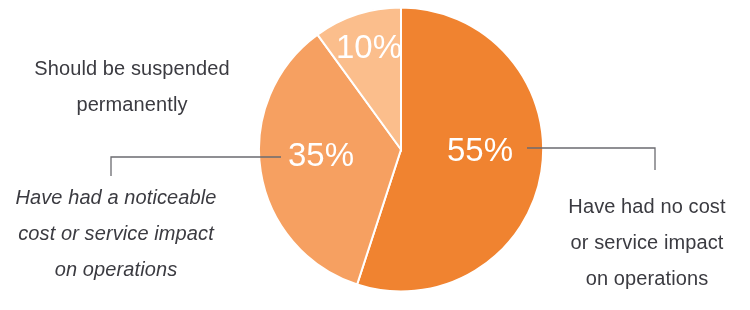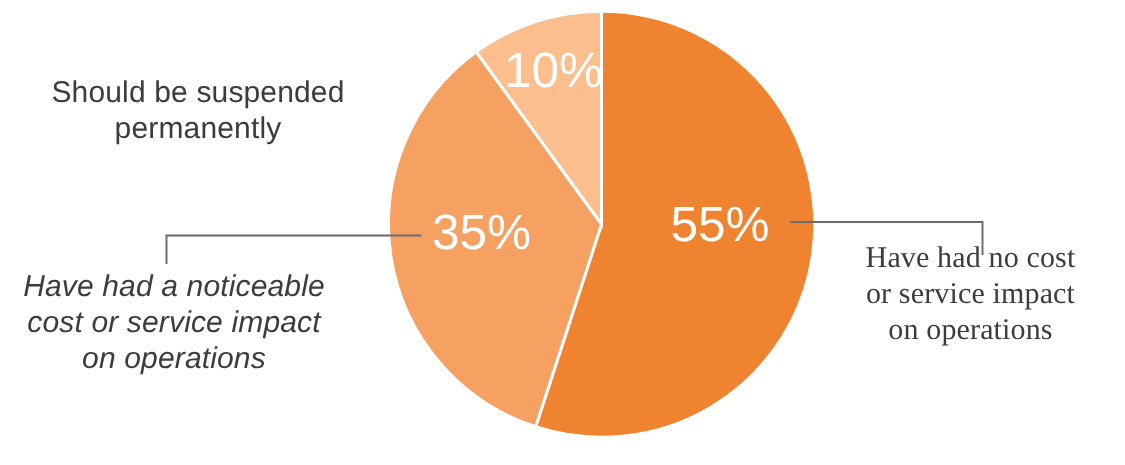--- a/index.html
+++ b/index.html
@@ -29,44 +29,43 @@
     left: 0;
     top: 0;
     width: 750px;
     height: 310px;
   }
 
   .callout {
     position: absolute;
     text-align: center;
     font-size: 20px;
-    line-height: 24px;
+    line-height: 36px;
     color: #3b3b41;
     letter-spacing: 0.1px;
     white-space: pre-line;
   }
 
   #label-suspended {
     left: 12px;
     top: 50px;
     width: 240px;
   }
 
   #label-noticeable {
     left: 0px;
     top: 179px;
     width: 232px;
     font-style: italic;
   }
 
   #label-nocost {
     left: 552px;
-    top: 160px;
+    top: 188px;
     width: 190px;
-    font-family: Liberation Serif, serif;
   }
 
   .slice-value {
     fill: #ffffff;
     font-family: "Liberation Sans", sans-serif;
     font-size: 33px;
     text-anchor: middle;
     dominant-baseline: middle;
   }
 </style>

